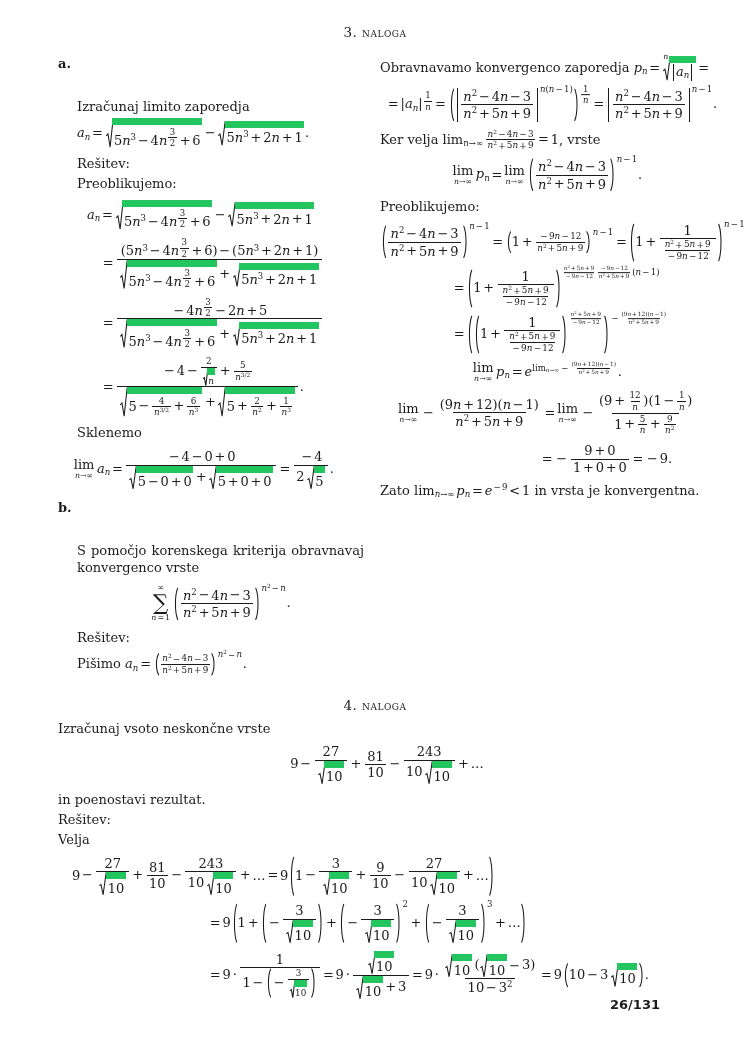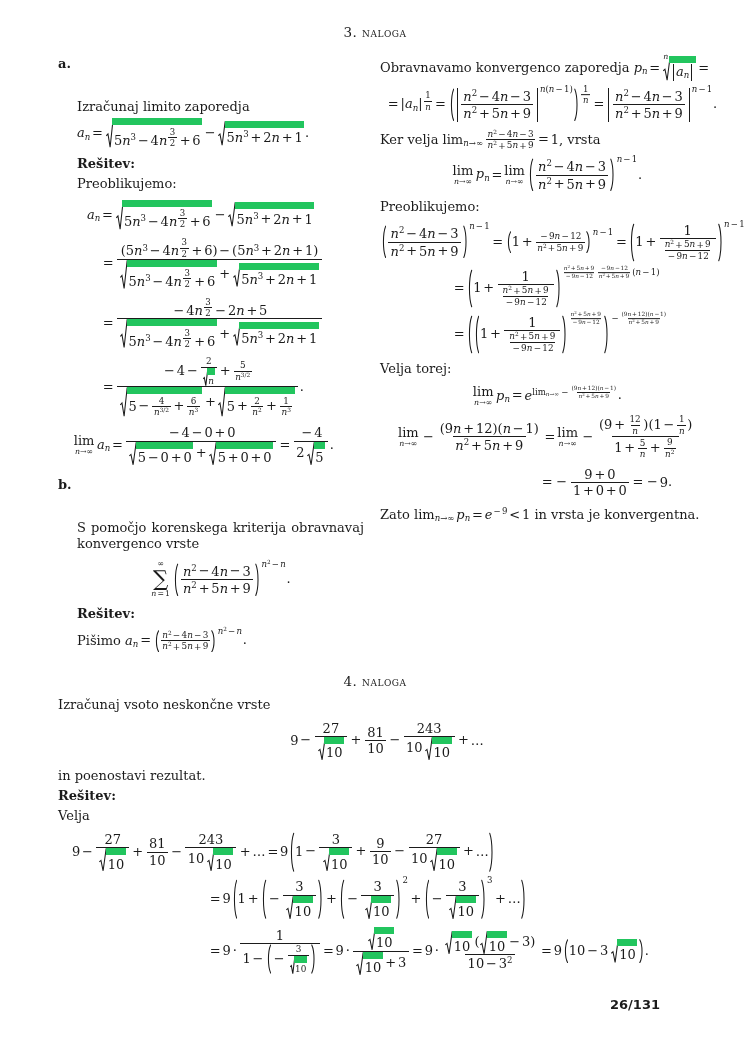--- a/index.html
+++ b/index.html
@@ -3,21 +3,21 @@
 <meta charset="utf-8">
 <style>
   html,body{margin:0;padding:0;background:#ffffff;}
   .page{position:relative;width:750px;height:1025px;background:#fff;overflow:hidden;
         color:#1b1b1b;font-family:"DejaVu Serif",serif;font-size:13px;line-height:1.3;}
   .head-sc{text-align:center;padding-top:24px;font-size:13.5px;font-variant:small-caps;letter-spacing:.5px;}
   .twocol{display:flex;gap:16px;margin:14px 34px 0 58px;}
   .colL{width:306px;flex:none;}
   .colR{flex:1;min-width:0;}
   p{margin:3px 0;}
-  .bold{font-weight:bold;}
+  .bold{font-weight:normal;}
   .just{text-align:justify;}
   .item{display:flex;margin-bottom:4px;}
   .marker{font-weight:bold;width:19px;flex:none;}
   .ibody{flex:1;min-width:0;margin-top:40px;}
   .mline{margin:7px 0;line-height:1.25;}
   .mline.center{text-align:center;}
   .sec4-block{margin:6px 0 0 58px;}
   .footer{position:absolute;top:997px;right:90px;font-family:"DejaVu Sans",sans-serif;
           font-weight:bold;font-size:13px;}
   
@@ -189,20 +189,21 @@
                           <span class="mrow"><span>5</span><span class="mo">+</span><span class="mfrac tiny">
                               <span class="num"><span class="mrow"><span>2</span></span></span>
                               <span class="den"><span class="mrow"><span class="mi">n</span><span class="msup"><span class="mrow"><span>2</span></span></span></span></span>
                             </span><span class="mo">+</span><span class="mfrac tiny">
                               <span class="num"><span class="mrow"><span>1</span></span></span>
                               <span class="den"><span class="mrow"><span class="mi">n</span><span class="msup"><span class="mrow"><span>3</span></span></span></span></span>
                             </span></span>
                         </span>
                       </span></span></span>
                 </span><span class="mp">.</span></span></div>
+          <p>Sklenemo</p>
           <div class="math mline" style="margin-left:-32px;text-align:center"><span class="mrow"><span class="mlim">
                   <span class="limword">lim</span>
                   <span class="under"><span class="mrow"><span class="mi">n</span><span>→</span><span>∞</span></span></span>
                 </span><span class="mi">a</span><span class="msub"><span class="mrow"><span class="mi">n</span></span></span><span class="mo">=</span><span class="mfrac">
                   <span class="num"><span class="mrow"><span class="mo">−</span><span>4</span><span class="mo">−</span><span>0</span><span class="mo">+</span><span>0</span></span></span>
                   <span class="den"><span class="mrow"><span class="msqrt">
                         <svg class="rad" viewBox="0 0 13 30" preserveAspectRatio="none">
                           <path d="M0.5 17.5 L3.4 15.6 L7.1 28.6 L12.3 0.9 L13 0.9" fill="none" stroke="currentColor" stroke-width="1.05" vector-effect="non-scaling-stroke"></path>
                         </svg>
                         <span class="sqrtbody">
@@ -324,21 +325,21 @@
                     <span class="num"><span class="mrow"><span class="mi">n</span><span class="msup"><span class="mrow"><span>2</span></span></span><span class="mo">−</span><span>4</span><span class="mi">n</span><span class="mo">−</span><span>3</span></span></span>
                     <span class="den"><span class="mrow"><span class="mi">n</span><span class="msup"><span class="mrow"><span>2</span></span></span><span class="mo">+</span><span>5</span><span class="mi">n</span><span class="mo">+</span><span>9</span></span></span>
                   </span></span>
               </span>
               <span class="vbar"></span>
               <span class="dsup"><span class="mrow"><span class="mi">n</span><span class="mo">−</span><span>1</span></span></span>
             </span><span class="mp">.</span></span></div>
       <div class="math mline"><span class="mrow"><span class="mtext">Ker velja </span><span class="mtext">lim</span><span class="msub"><span class="mrow"><span class="mi">n</span><span>→</span><span>∞</span></span></span><span class="msp"></span><span class="mfrac tiny">
               <span class="num"><span class="mrow"><span class="mi">n</span><span class="msup"><span class="mrow"><span>2</span></span></span><span class="mo">−</span><span>4</span><span class="mi">n</span><span class="mo">−</span><span>3</span></span></span>
               <span class="den"><span class="mrow"><span class="mi">n</span><span class="msup"><span class="mrow"><span>2</span></span></span><span class="mo">+</span><span>5</span><span class="mi">n</span><span class="mo">+</span><span>9</span></span></span>
-            </span><span class="mo">=</span><span>1</span><span class="mtext">, vrsta</span></span></div>
+            </span><span class="mo">=</span><span>1</span><span class="mtext">, vrste</span></span></div>
       <div class="math mline center"><span class="mrow"><span class="mlim">
               <span class="limword">lim</span>
               <span class="under"><span class="mrow"><span class="mi">n</span><span>→</span><span>∞</span></span></span>
             </span><span class="mi">p</span><span class="msub"><span class="mrow"><span class="mi">n</span></span></span><span class="mo">=</span><span class="mlim">
               <span class="limword">lim</span>
               <span class="under"><span class="mrow"><span class="mi">n</span><span>→</span><span>∞</span></span></span>
             </span><span class="mdelim">
               <svg class="par" viewBox="0 0 10 30" preserveAspectRatio="none">
                 <path d="M8.6 1 C3.1 7.5 3.1 22.5 8.6 29" fill="none" stroke="currentColor" stroke-width="1.05" vector-effect="non-scaling-stroke" stroke-linecap="round"></path>
               </svg>
@@ -452,21 +453,20 @@
                   </span></span>
               </span>
               <svg class="par" viewBox="0 0 10 30" preserveAspectRatio="none">
                 <path d="M1.4 1 C6.9 7.5 6.9 22.5 1.4 29" fill="none" stroke="currentColor" stroke-width="1.05" vector-effect="non-scaling-stroke" stroke-linecap="round"></path>
               </svg>
               <span class="dsup"><span class="mrow"><span class="mo">−</span><span class="mfrac tiny">
                     <span class="num"><span class="mrow"><span>(</span><span>9</span><span class="mi">n</span><span class="mo">+</span><span>1</span><span>2</span><span>)</span><span>(</span><span class="mi">n</span><span class="mo">−</span><span>1</span><span>)</span></span></span>
                     <span class="den"><span class="mrow"><span class="mi">n</span><span class="msup"><span class="mrow"><span>2</span></span></span><span class="mo">+</span><span>5</span><span class="mi">n</span><span class="mo">+</span><span>9</span></span></span>
                   </span></span></span>
             </span></span></div>
-      <p>Velja torej:</p>
       <div class="math mline center"><span class="mrow"><span class="mlim">
               <span class="limword">lim</span>
               <span class="under"><span class="mrow"><span class="mi">n</span><span>→</span><span>∞</span></span></span>
             </span><span class="mi">p</span><span class="msub"><span class="mrow"><span class="mi">n</span></span></span><span class="mo">=</span><span class="mi">e</span><span class="msup"><span class="mrow"><span class="mtext">lim</span><span class="msub"><span class="mrow"><span class="mi">n</span><span>→</span><span>∞</span></span></span><span class="msp"></span><span class="mo">−</span><span class="mfrac tiny">
                   <span class="num"><span class="mrow"><span>(</span><span>9</span><span class="mi">n</span><span class="mo">+</span><span>1</span><span>2</span><span>)</span><span>(</span><span class="mi">n</span><span class="mo">−</span><span>1</span><span>)</span></span></span>
                   <span class="den"><span class="mrow"><span class="mi">n</span><span class="msup"><span class="mrow"><span>2</span></span></span><span class="mo">+</span><span>5</span><span class="mi">n</span><span class="mo">+</span><span>9</span></span></span>
                 </span></span></span><span class="mp">.</span></span></div>
       <div class="math mline" style="margin-left:18px"><span class="mrow"><span class="mlim">
               <span class="limword">lim</span>
               <span class="under"><span class="mrow"><span class="mi">n</span><span>→</span><span>∞</span></span></span>

